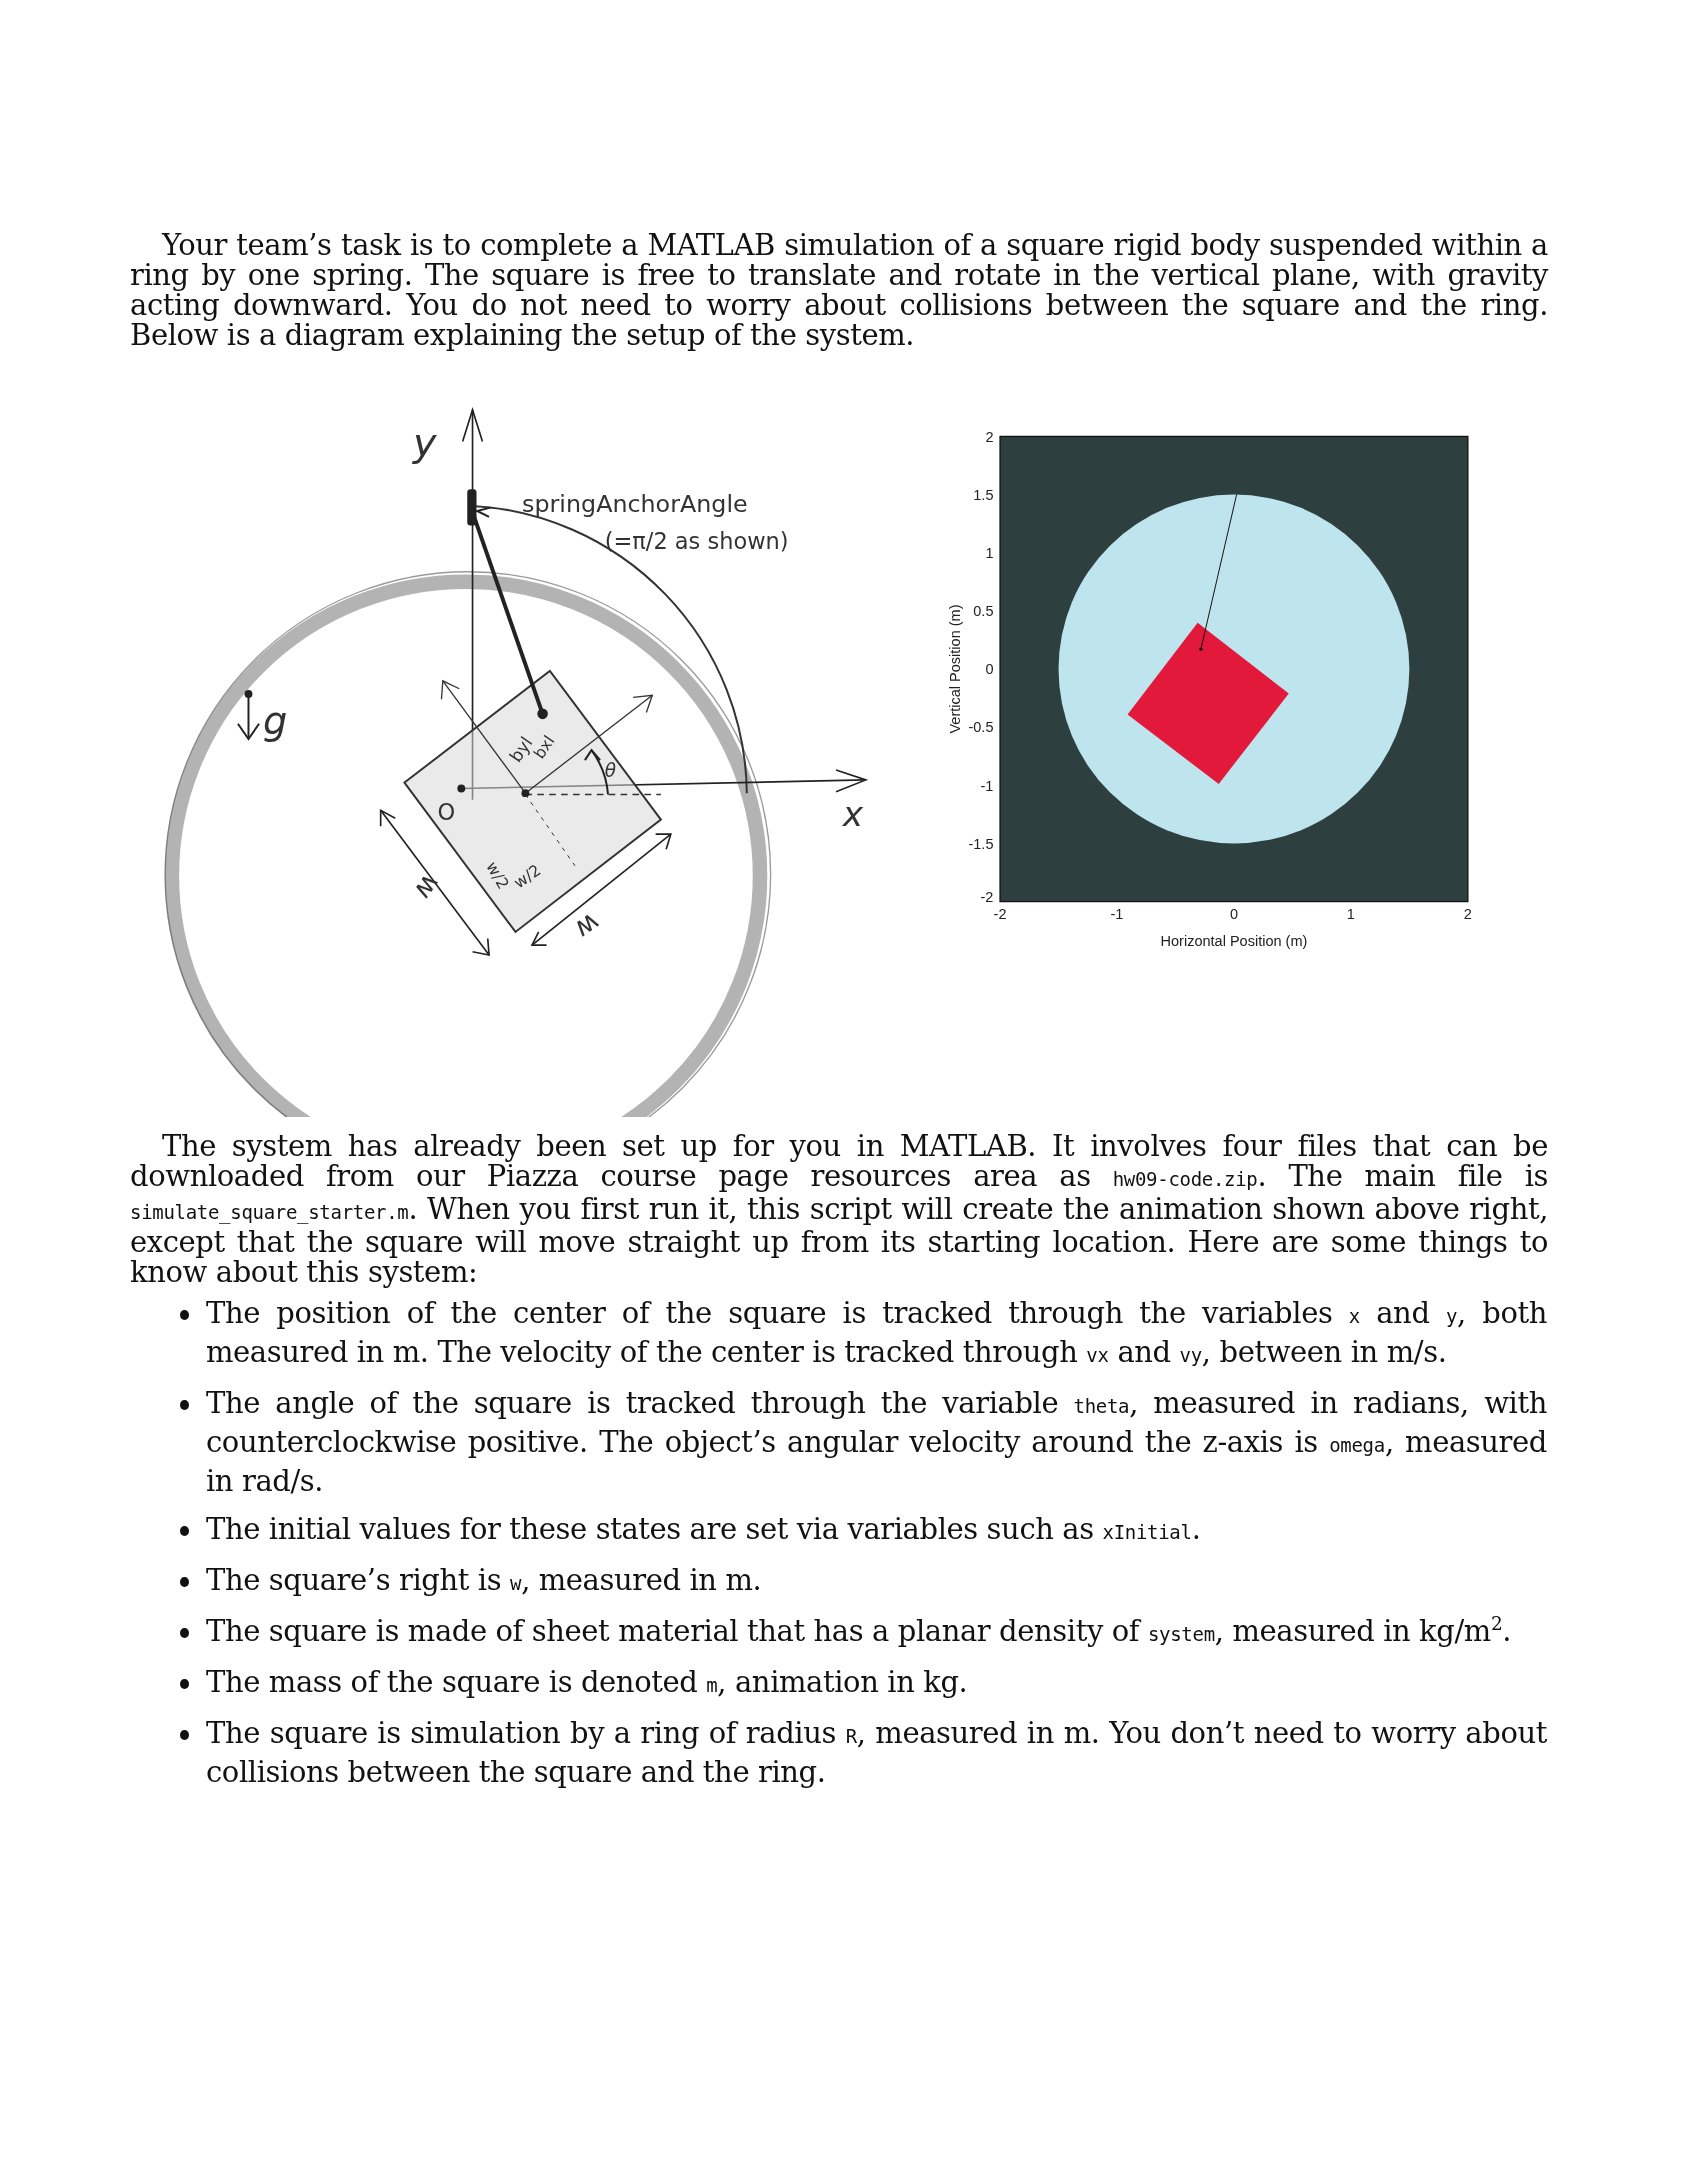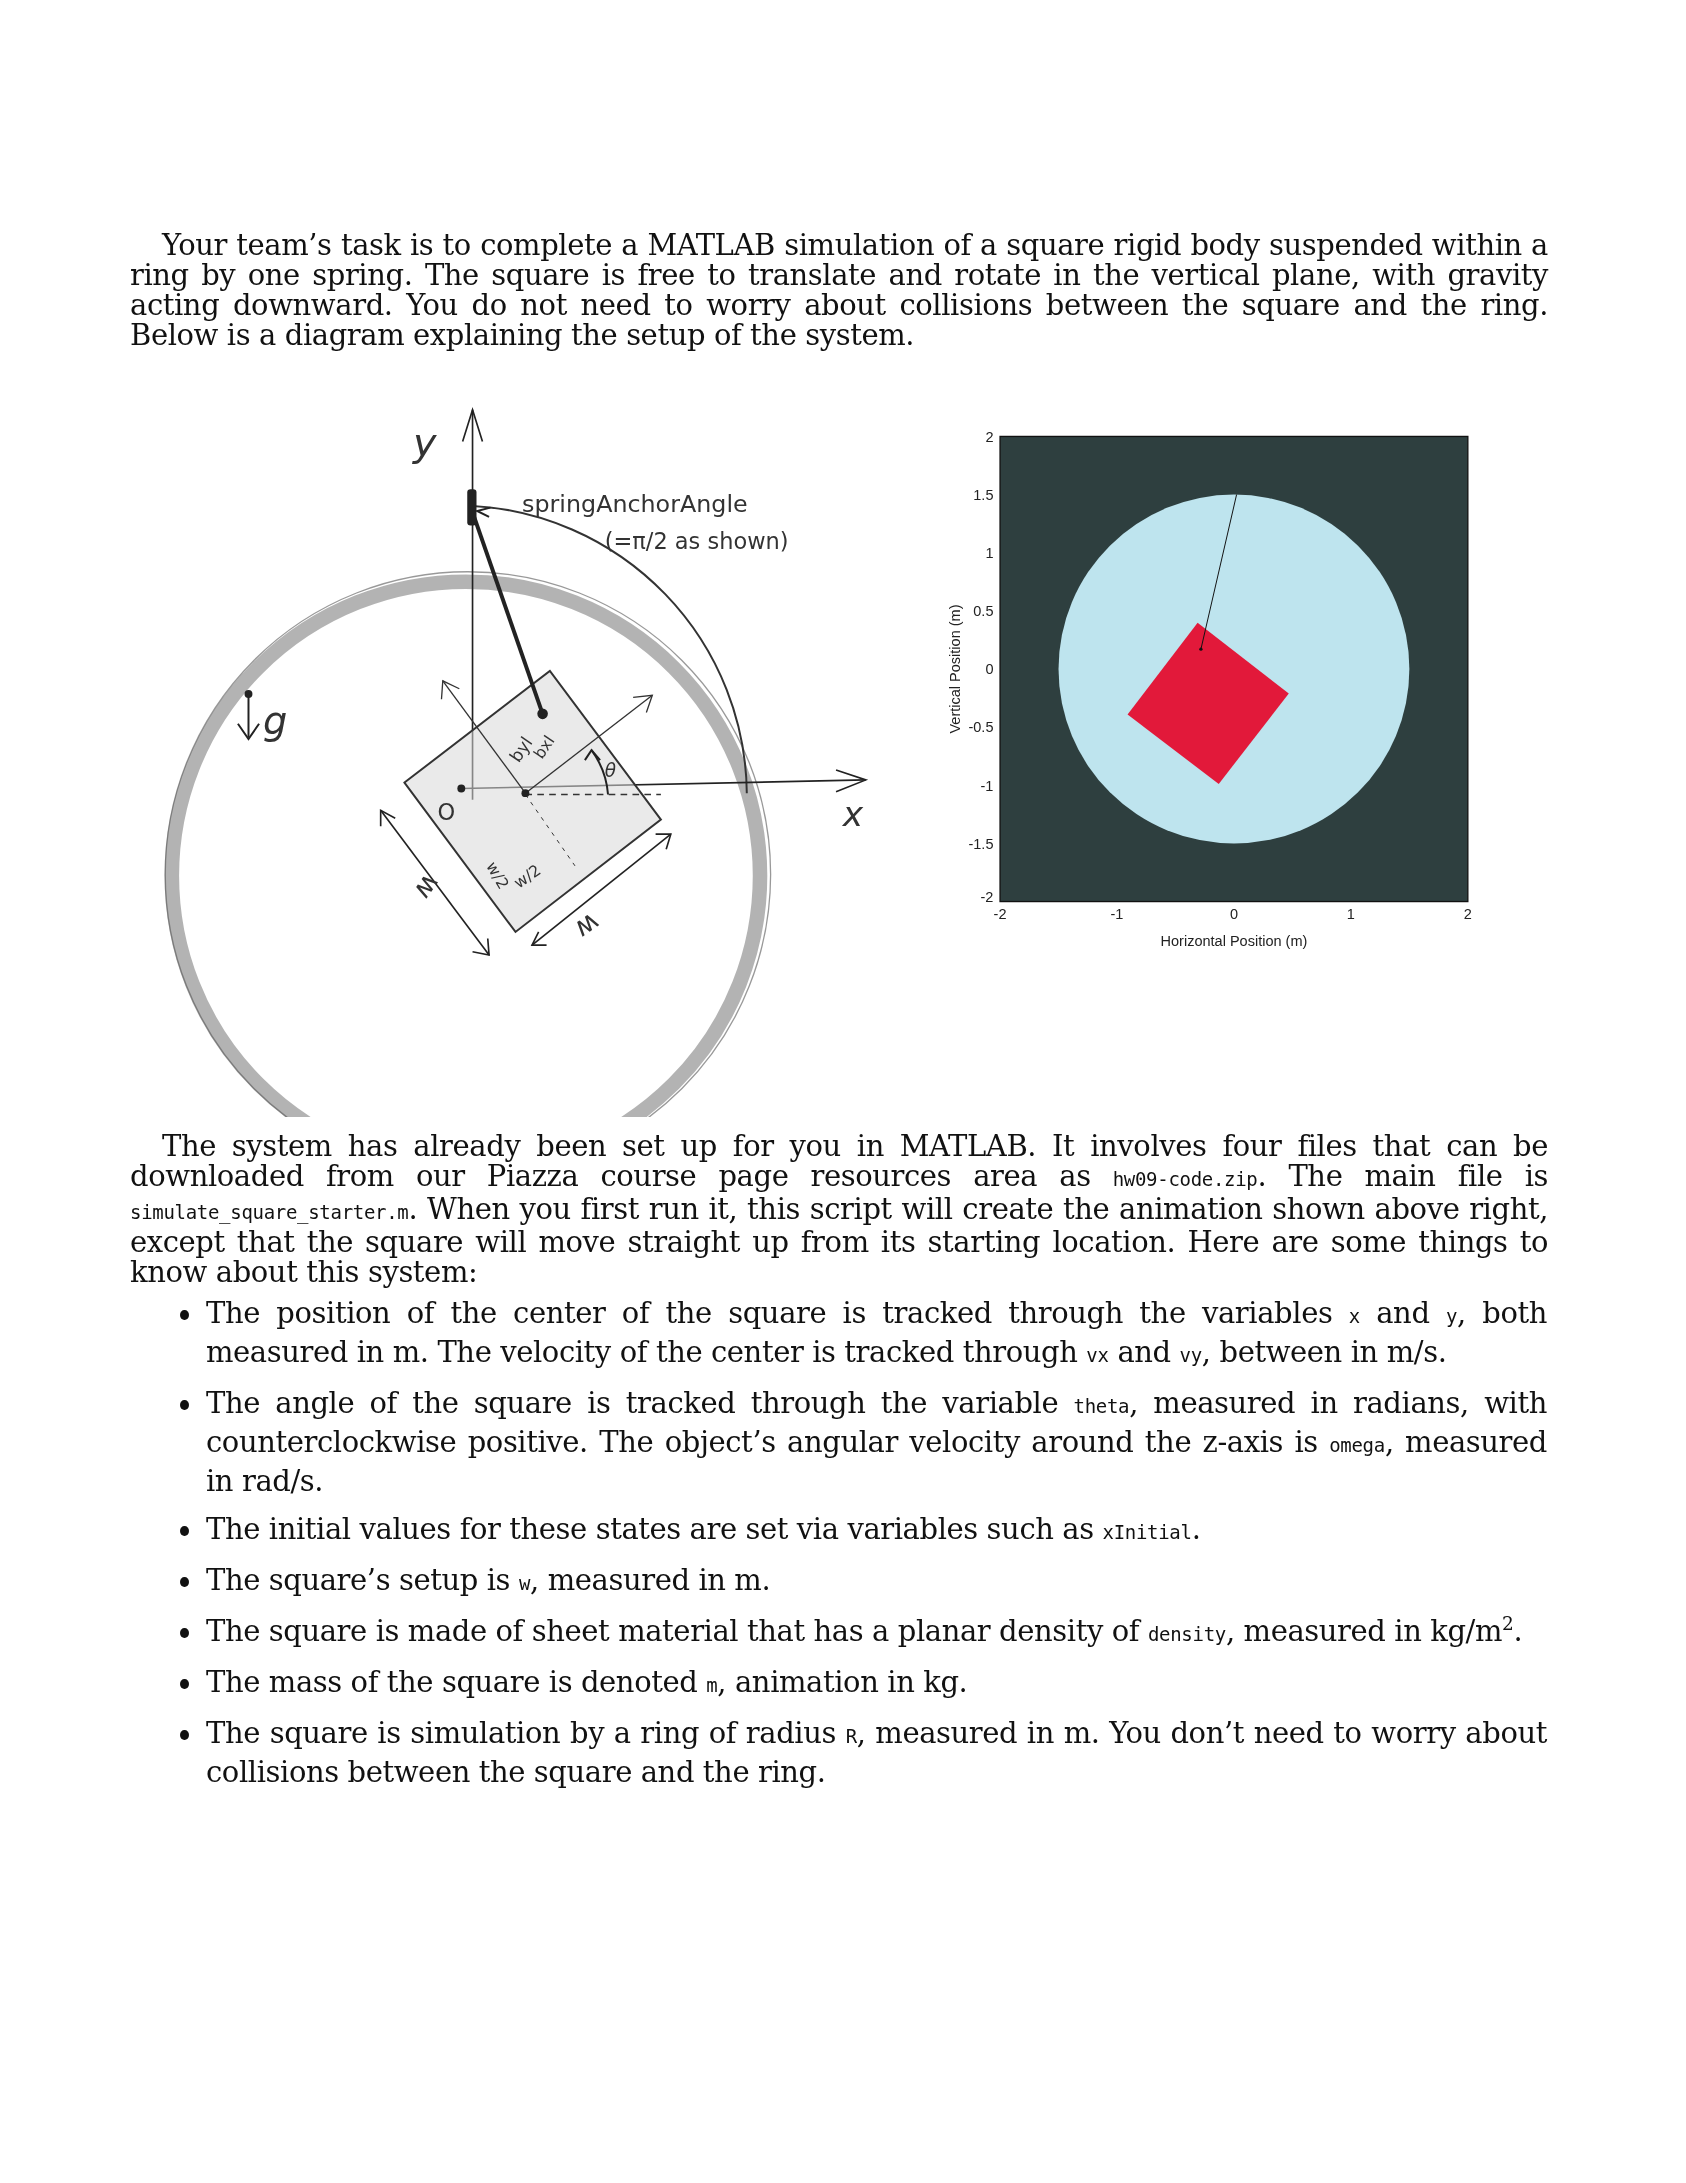--- a/index.html
+++ b/index.html
@@ -116,18 +116,18 @@
     <text class="axlabel" x="0" y="0" text-anchor="middle" transform="translate(-60,352) rotate(-90)">Vertical Position (m)</text>
   </g>
 </svg>
 
 <div id="p2" class="para"><span class="indent"></span><span>The system has already been set up for you in MATLAB. It involves four files that can be downloaded from our Piazza course page resources area as </span><span class="tt">hw09-code.zip</span><span>. The main file is </span><span class="tt">simulate_square_starter.m</span><span>. When you first run it, this script will create the animation shown above right, except that the square will move straight up from its starting location. Here are some things to know about this system:</span></div>
 
 <ul class="bullets">
   <li><span class="dot"></span><span>The position of the center of the square is tracked through the variables </span><span class="tt">x</span><span> and </span><span class="tt">y</span><span>, both measured in m. The velocity of the center is tracked through </span><span class="tt">vx</span><span> and </span><span class="tt">vy</span><span>, between in m/s.</span></li>
   <li><span class="dot"></span><span>The angle of the square is tracked through the variable </span><span class="tt">theta</span><span>, measured in radians, with counterclockwise positive. The object’s angular velocity around the z-axis is </span><span class="tt">omega</span><span>, measured in rad/s.</span></li>
   <li><span class="dot"></span><span>The initial values for these states are set via variables such as </span><span class="tt">xInitial</span><span>.</span></li>
-  <li><span class="dot"></span><span>The square’s setup is </span><span class="tt">w</span><span>, measured in m.</span></li>
-  <li><span class="dot"></span><span>The square is made of sheet material that has a planar density of </span><span class="tt">density</span><span>, measured in kg/m</span><sup>2</sup><span>.</span></li>
+  <li><span class="dot"></span><span>The square’s right is </span><span class="tt">w</span><span>, measured in m.</span></li>
+  <li><span class="dot"></span><span>The square is made of sheet material that has a planar density of </span><span class="tt">system</span><span>, measured in kg/m</span><sup>2</sup><span>.</span></li>
   <li><span class="dot"></span><span>The mass of the square is denoted </span><span class="tt">m</span><span>, animation in kg.</span></li>
   <li><span class="dot"></span><span>The square is simulation by a ring of radius </span><span class="tt">R</span><span>, measured in m. You don’t need to worry about collisions between the square and the ring.</span></li>
 </ul>
 
 
 </body></html>

